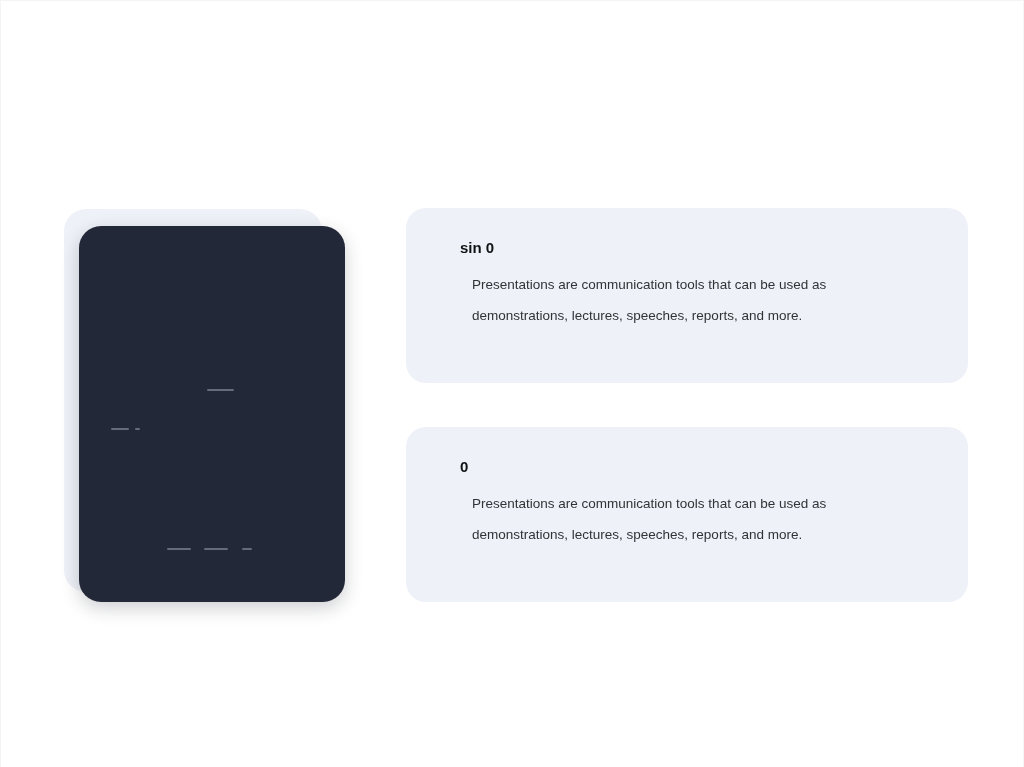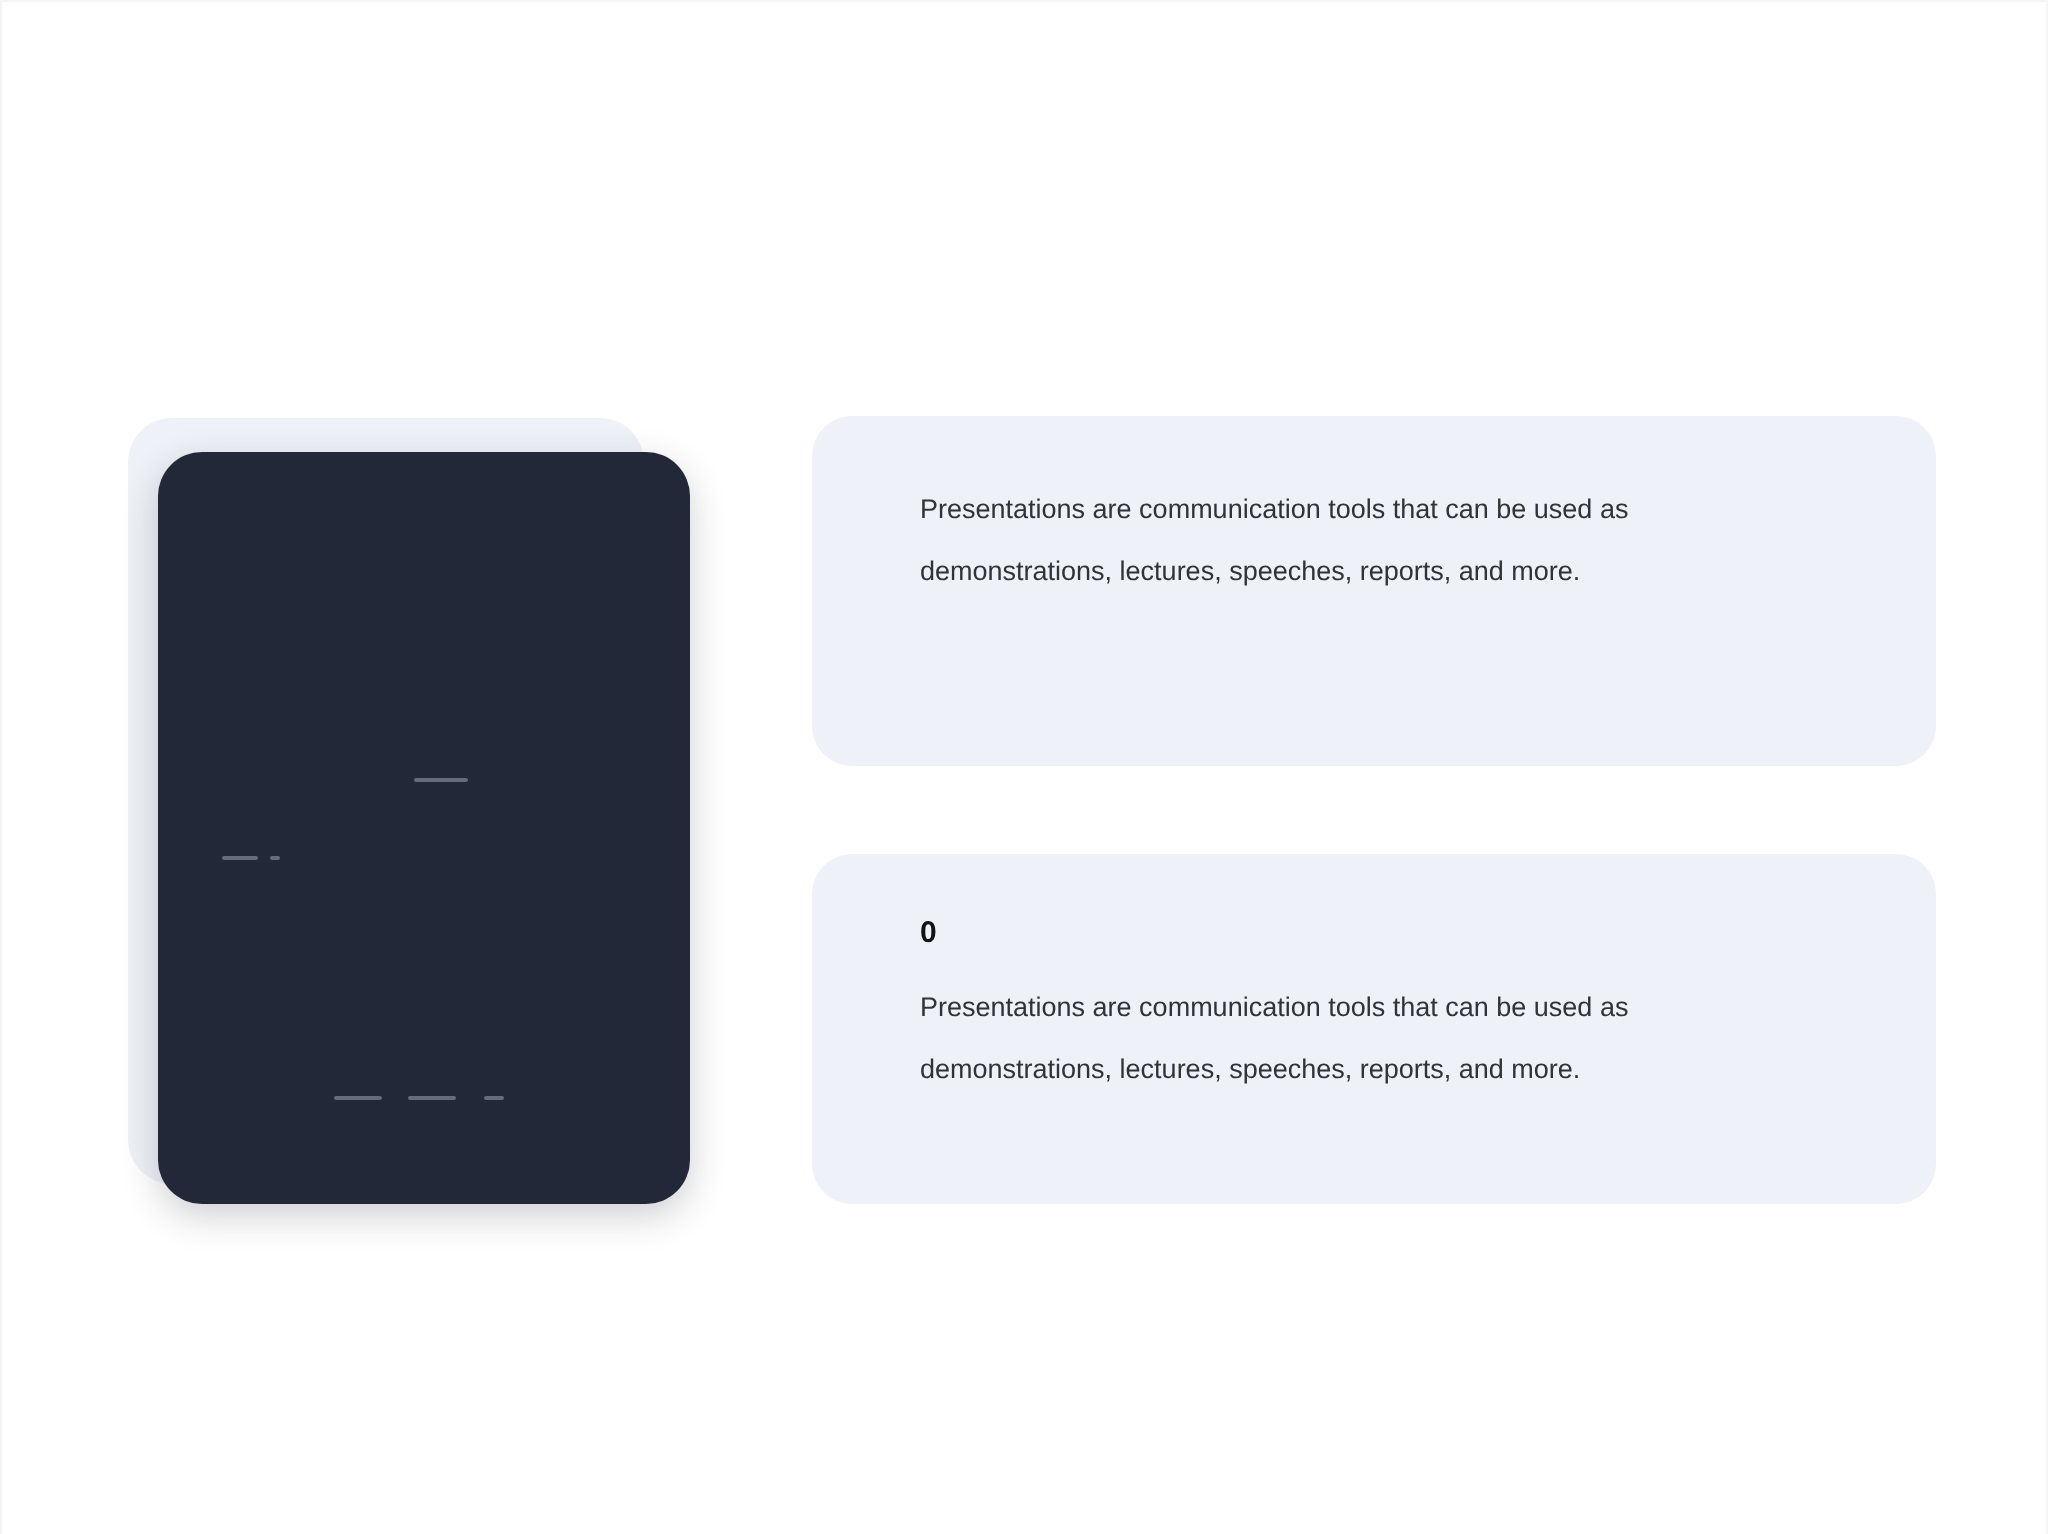--- a/index.html
+++ b/index.html
@@ -115,21 +115,21 @@
     font-size: 15px;
     font-weight: bold;
     color: #101214;
     margin: 0 0 12px 0;
     line-height: 18px;
   }
   .card-text {
     font-size: 13.5px;
     color: #2f3437;
     line-height: 31px;
-    margin: 0;
+    margin: 12px;
     max-width: 430px;
   }
 </style>
 </head>
 <body>
 
 <div id="slide">
 
   <div class="visual-backdrop"></div>
 
@@ -140,20 +140,21 @@
     <span class="panel-mark mark-d"></span>
     <span class="panel-mark mark-e"></span>
     <span class="panel-mark mark-f"></span>
   </div>
 
   <div class="cards">
 
     <div class="card-row">
       <div class="card">
         <div class="card-body">
+          <p class="card-title">sin 0</p>
           <p class="card-text">Presentations are communication tools that can be used as demonstrations, lectures, speeches, reports, and more.</p>
         </div>
       </div>
     </div>
 
     <div class="card-row">
       <div class="card">
         <div class="card-body">
           <p class="card-title">0</p>
           <p class="card-text">Presentations are communication tools that can be used as demonstrations, lectures, speeches, reports, and more.</p>

